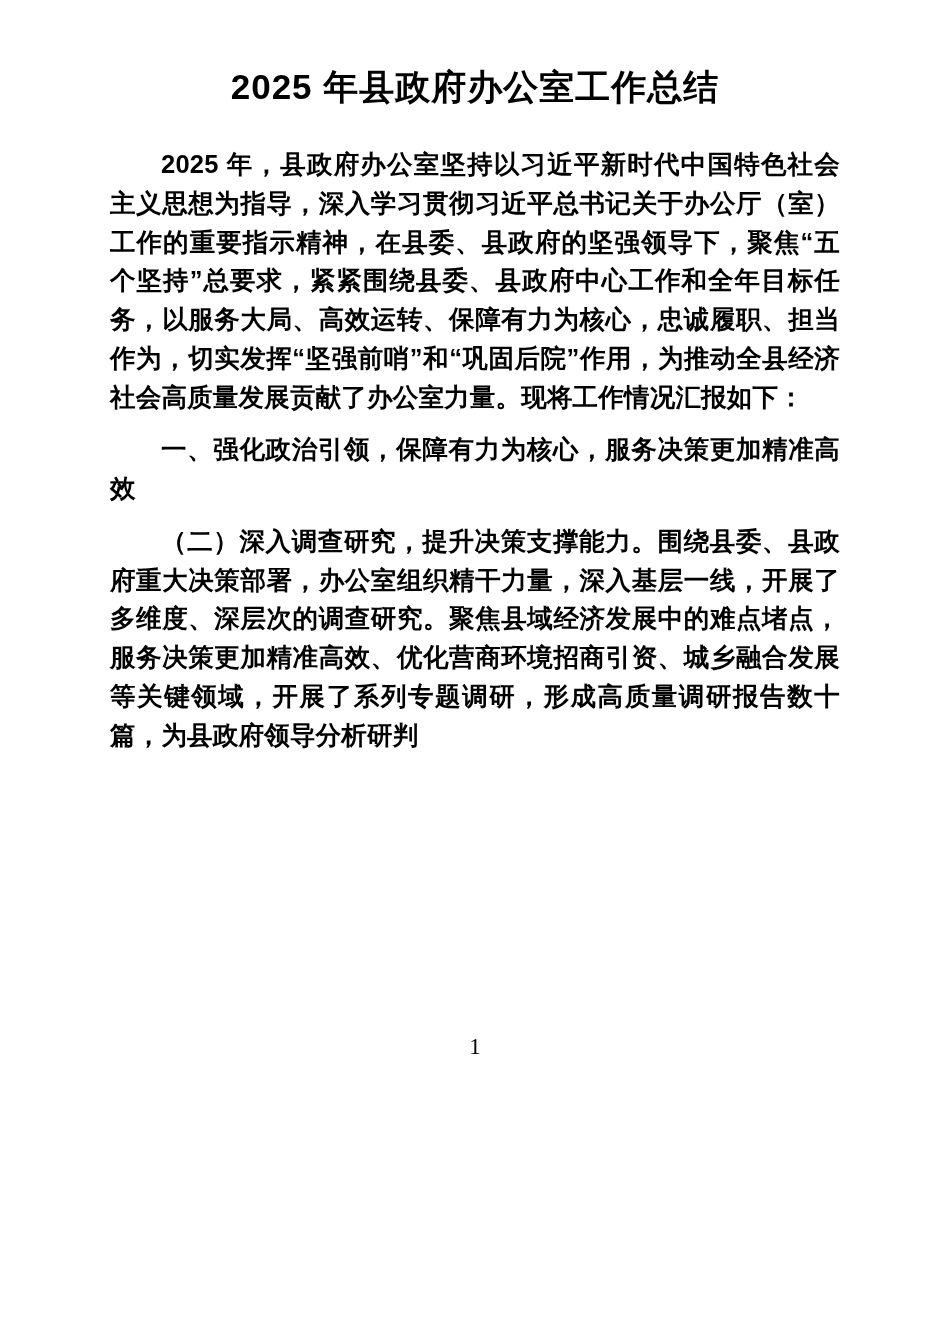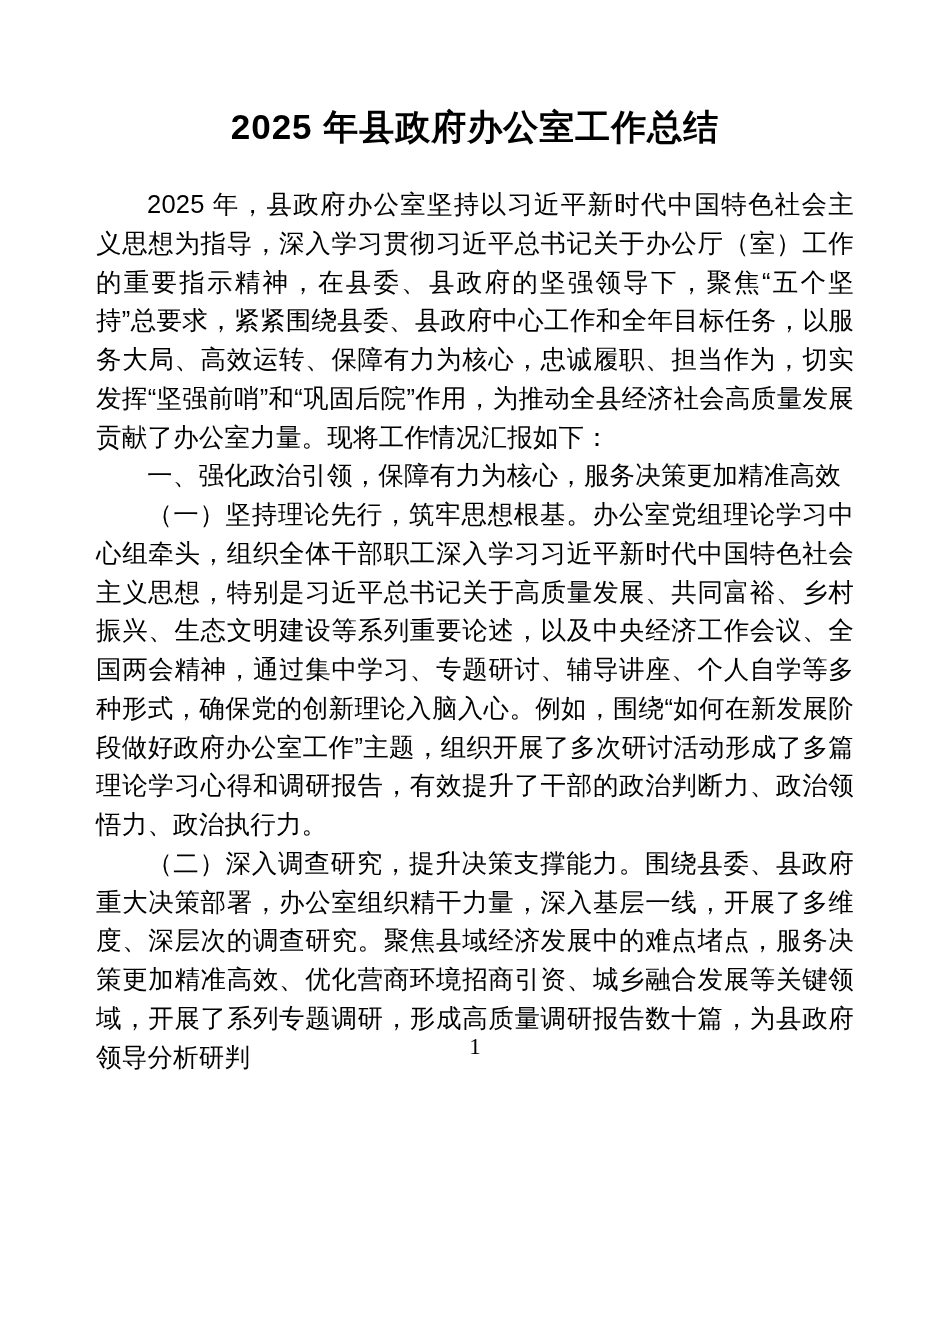--- a/index.html
+++ b/index.html
@@ -12,39 +12,39 @@
     height: 1344px;
     font-family: "Liberation Sans", sans-serif;
     color: #000000;
     position: relative;
     overflow: hidden;
   }
   .page {
     width: 950px;
     height: 1172px;
     box-sizing: border-box;
-    padding: 102px 96px 40px 96px;
+    padding: 62px 96px 40px 96px;
     position: relative;
   }
   .doc-title {
     font-size: 35px;
     font-weight: bold;
     text-align: center;
     letter-spacing: 1px;
     line-height: 1.4;
     margin: 0 0 34px 0;
   }
   .para {
     font-size: 25.5px;
     line-height: 1.52;
     text-align: justify;
     text-justify: inter-ideograph;
-    margin: 0;
+    margin: 14px;
     letter-spacing: 0.2px;
-    font-weight: 400;
+    font-weight: 700;
   }
   .indent {
     text-indent: 2em;
   }
   .page-number {
     position: absolute;
     bottom: 112px;
     left: 0;
     width: 950px;
     text-align: center;
@@ -53,17 +53,16 @@
   }
 </style>
 </head>
 <body>
 
 <div class="page">
   <h1 class="doc-title">2025 年县政府办公室工作总结</h1>
 
   <p class="para indent">2025 年，县政府办公室坚持以习近平新时代中国特色社会主义思想为指导，深入学习贯彻习近平总书记关于办公厅（室）工作的重要指示精神，在县委、县政府的坚强领导下，聚焦“五个坚持”总要求，紧紧围绕县委、县政府中心工作和全年目标任务，以服务大局、高效运转、保障有力为核心，忠诚履职、担当作为，切实发挥“坚强前哨”和“巩固后院”作用，为推动全县经济社会高质量发展贡献了办公室力量。现将工作情况汇报如下：</p>
   <p class="para indent">一、强化政治引领，保障有力为核心，服务决策更加精准高效</p>
-  <p class="para indent">（一）坚持理论先行，筑牢思想根基。办公室党组理论学习中心组牵头，组织全体干部职工深入学习习近平新时代中国特色社会主义思想，特别是习近平总书记关于高质量发展、共同富裕、乡村振兴、生态文明建设等系列重要论述，以及中央经济工作会议、全国两会精神，通过集中学习、专题研讨、辅导讲座、个人自学等多种形式，确保党的创新理论入脑入心。例如，围绕“如何在新发展阶段做好政府办公室工作”主题，组织开展了多次研讨活动形成了多篇理论学习心得和调研报告，有效提升了干部的政治判断力、政治领悟力、政治执行力。</p>
   <p class="para indent">（二）深入调查研究，提升决策支撑能力。围绕县委、县政府重大决策部署，办公室组织精干力量，深入基层一线，开展了多维度、深层次的调查研究。聚焦县域经济发展中的难点堵点，服务决策更加精准高效、优化营商环境招商引资、城乡融合发展等关键领域，开展了系列专题调研，形成高质量调研报告数十篇，为县政府领导分析研判</p>
 
   <div class="page-number">1</div>
 </div>
 
 </body></html>

